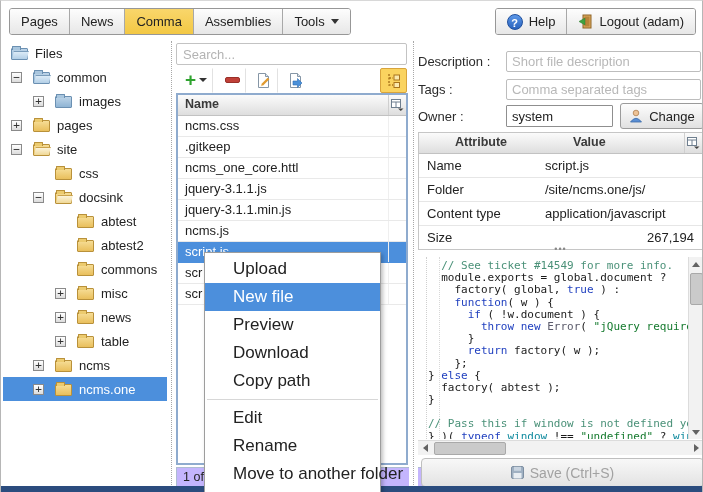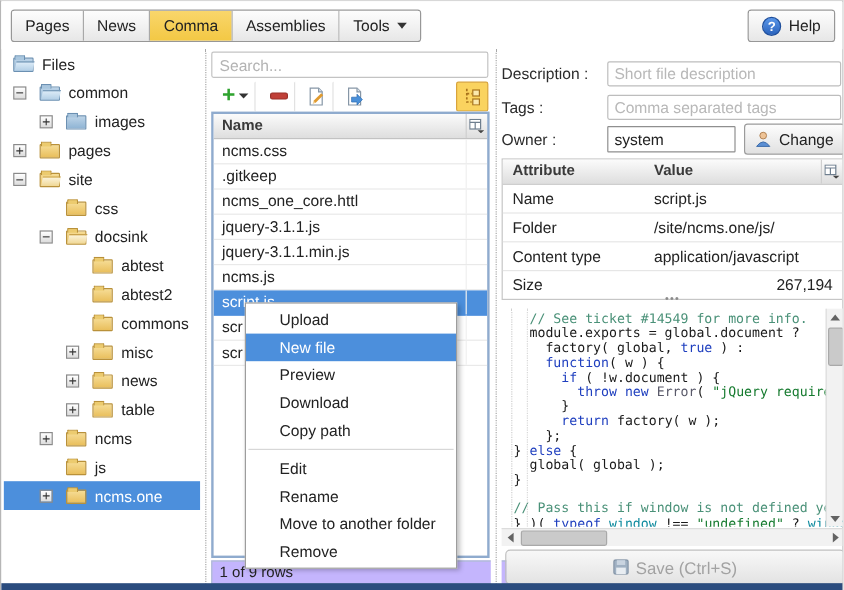--- a/index.html
+++ b/index.html
@@ -53,37 +53,37 @@
   .mini-col{width:17px;flex:none;border-left:1px solid #cfcfcf;display:flex;align-items:center;justify-content:center;}
   .file-row{display:flex;height:20px;border-bottom:1px solid #e9e9e9;cursor:pointer;}
   .file-row .cell{flex:1;padding:2px 0 0 7px;font-size:13px;white-space:nowrap;overflow:hidden;}
   .file-row .mini-col{border-left:1px solid #efefef;}
   .file-row.selected{background:#4c8fdc;color:#fff;border-bottom-color:#4c8fdc;}
   .files-status{position:absolute;left:0;top:426px;width:268px;height:20px;box-sizing:border-box;border:1px solid #aebcd2;
                 background:#c4b5fd;font-size:12.5px;padding:2px 0 0 6px;color:#222;}
   
   .ctx-menu{position:absolute;left:203px;top:251px;width:175px;background:#fff;border:1px solid #9d9d9d;
             box-shadow:2px 2px 4px rgba(0,0,0,.25);padding:2px 0;z-index:10;}
-  .menu-item{padding:4px 10px 4px 28px;font-size:13px;color:#222;cursor:pointer;white-space:nowrap;}
+  .menu-item{padding:4px 10px 4px 28px;font-size:17px;color:#222;cursor:pointer;white-space:nowrap;}
   .menu-item.selected{background:#4c8fdc;color:#fff;}
   .menu-sep{border-top:1px solid #d7d7d7;margin:4px 2px;}
   
   .right-panel{position:absolute;left:417px;top:40px;width:286px;height:446px;}
   .form-row{position:absolute;left:0;width:286px;height:22px;display:flex;align-items:center;}
   .form-label{width:83px;text-align:left;color:#2b2b2b;font-size:13px;flex:none;}
   .txt-input{box-sizing:border-box;height:21px;border:1px solid #bdbdbd;border-radius:2px;font:13px "Liberation Sans",sans-serif;
              padding:0 5px;color:#222;outline:none;}
   .txt-input::placeholder{color:#b8b8b8;}
   .owner-input{border:1px solid #8f8f8f;border-radius:1px;height:22px;}
   .btn{display:flex;align-items:center;justify-content:center;gap:6px;background:linear-gradient(#fdfdfd,#e1e1e1);
        border:1px solid #9b9b9b;border-radius:3px;font:13px "Liberation Sans",sans-serif;color:#222;cursor:pointer;}
   .attr-table{position:absolute;left:0;top:91px;width:285px;box-sizing:border-box;border:1px solid #c6c6c6;background:#fff;}
   .attr-head{display:flex;height:20px;background:linear-gradient(#fbfbfb,#dedede);border-bottom:1px solid #c2c2c2;}
   .attr-head .hcell{font-weight:bold;font-size:12.5px;color:#3a3a3a;padding:2px 0 0 8px;}
-  .attr-head .hcell.c1{width:110px;flex:none;}
+  .attr-head .hcell.c1{width:110px;flex:none;margin-left:28px;}
   .attr-head .hcell.c2{flex:1;}
   .attr-row{display:flex;height:23px;border-bottom:1px solid #e6e6e6;}
   .attr-row:last-child{border-bottom:none;}
   .attr-row .c1{width:110px;flex:none;padding:4px 0 0 8px;font-size:13px;}
   .attr-row .c2{flex:1;padding:4px 8px 0 8px;font-size:13px;white-space:nowrap;overflow:hidden;}
   .attr-row .c2.num{text-align:right;}
   .hsplit{position:absolute;left:0;top:203px;width:285px;height:12px;text-align:center;color:#8a8a8a;font-size:9px;line-height:10px;letter-spacing:1px;cursor:row-resize;}
   
   .editor{position:absolute;left:0;top:216px;width:285px;height:182px;background:#fff;overflow:hidden;
           font-family:"DejaVu Sans Mono",monospace;font-size:11px;line-height:12.2px;}
@@ -130,20 +130,30 @@
         <div class="seg">
           <span>Tools</span>
           <span class="caret"></span>
         </div>
       </div>
     <div class="seg-group" style="right:8px;">
       <div class="seg">
         <span class="icon-help">?</span>
         <span>Help</span>
       </div>
+      <div class="seg">
+        <span>
+          <svg width="15" height="15" viewBox="0 0 15 15">
+            <rect x="5" y="1" width="8" height="13" fill="#dca95e" stroke="#8f6526" stroke-width="1"></rect>
+            <rect x="6.5" y="2.5" width="5" height="10" fill="#b98438"></rect>
+            <polygon points="1,7.5 7,4 7,11" fill="#3fa43f" stroke="#2c7a2c" stroke-width="0.5"></polygon>
+          </svg>
+        </span>
+        <span>Logout (adam)</span>
+      </div>
     </div>
   </div>
 
   <div class="tree-panel">
       <div class="tree-row" style="padding-left: 8px;">
         <span class="folder blue open"></span>
         <span class="tree-label">Files</span>
       </div>
       <div class="tree-row" style="padding-left: 8px;">
         <span class="tree-toggle">−</span>
@@ -198,24 +208,20 @@
       </div>
       <div class="tree-row" style="padding-left: 52px;">
         <span class="tree-toggle">+</span>
         <span class="folder yellow"></span>
         <span class="tree-label">table</span>
       </div>
       <div class="tree-row" style="padding-left: 30px;">
         <span class="tree-toggle">+</span>
         <span class="folder yellow"></span>
         <span class="tree-label">ncms</span>
-      </div>
-      <div class="tree-row" style="padding-left: 52px;">
-        <span class="folder yellow"></span>
-        <span class="tree-label">js</span>
       </div>
       <div class="tree-row selected" style="padding-left: 30px;">
         <span class="tree-toggle">+</span>
         <span class="folder yellow"></span>
         <span class="tree-label">ncms.one</span>
       </div>
     </div>
   <div class="vsplit" style="left:166px;"></div>
 
   <div class="mid-panel">
@@ -389,21 +395,21 @@
           <div class="code-line"><span class="tk-x">  </span><span class="tk-c">// See ticket #14549 for more info.</span></div>
           <div class="code-line"><span class="tk-x">  module.exports = global.document ?</span></div>
           <div class="code-line"><span class="tk-x">    factory( global, </span><span class="tk-k">true</span><span class="tk-x"> ) :</span></div>
           <div class="code-line"><span class="tk-x">    </span><span class="tk-k">function</span><span class="tk-x">( w ) {</span></div>
           <div class="code-line"><span class="tk-x">      </span><span class="tk-k">if</span><span class="tk-x"> ( !w.document ) {</span></div>
           <div class="code-line"><span class="tk-x">        </span><span class="tk-k">throw</span><span class="tk-x"> </span><span class="tk-k">new</span><span class="tk-x"> </span><span class="tk-e">Error</span><span class="tk-x">( </span><span class="tk-s">"jQuery requires</span></div>
           <div class="code-line"><span class="tk-x">      }</span></div>
           <div class="code-line"><span class="tk-x">      </span><span class="tk-k">return</span><span class="tk-x"> factory( w );</span></div>
           <div class="code-line"><span class="tk-x">    };</span></div>
           <div class="code-line"><span class="tk-x">} </span><span class="tk-k">else</span><span class="tk-x"> {</span></div>
-          <div class="code-line"><span class="tk-x">  global( global );</span></div>
+          <div class="code-line"><span class="tk-x">  factory( abtest );</span></div>
           <div class="code-line"><span class="tk-x">}</span></div>
           <div class="code-line">&nbsp;</div>
           <div class="code-line"><span class="tk-c">// Pass this if window is not defined yet</span></div>
           <div class="code-line"><span class="tk-x">} )( </span><span class="tk-k">typeof</span><span class="tk-x"> </span><span class="tk-b">window</span><span class="tk-x"> !== </span><span class="tk-s">"undefined"</span><span class="tk-x"> ? </span><span class="tk-b">window</span></div>
         </div>
       <div class="vscroll">
         <div class="sc-arrow" style="top:0;">
             <span class="tri-up"></span>
           </div>
         <div class="v-thumb"></div>

